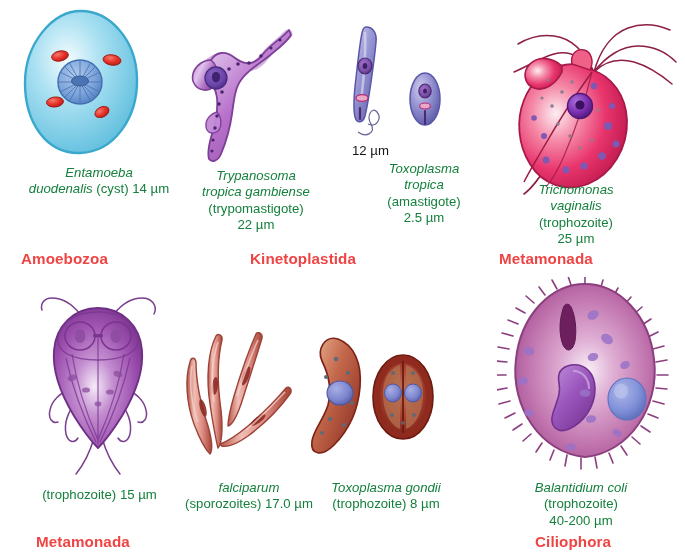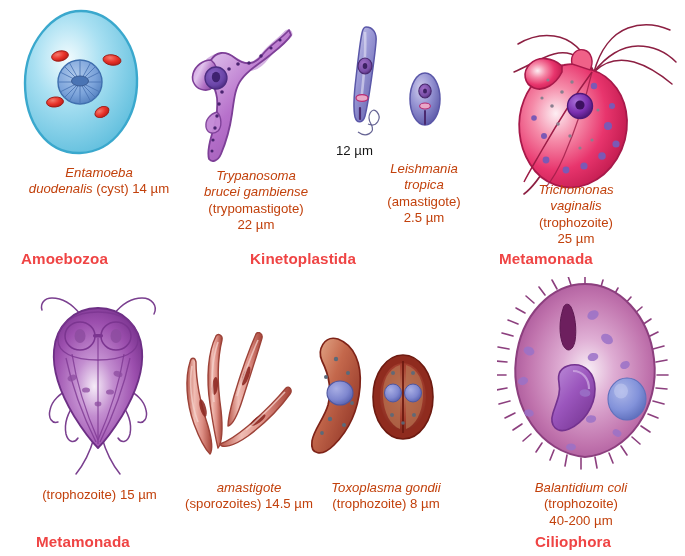--- a/index.html
+++ b/index.html
@@ -22,21 +22,21 @@
   .art {
     position: absolute;
   }
   .art svg { display: block; }
 
   .caption {
     position: absolute;
     text-align: center;
     font-size: 13.2px;
     line-height: 16.4px;
-    color: #c2410c;
+    color: #15803d;
     white-space: nowrap;
   }
   .caption .sp {
     font-style: italic;
   }
   .group-heading {
     position: absolute;
     font-size: 15.2px;
     font-weight: bold;
     color: #ef4444;
@@ -54,21 +54,21 @@
   
   #art-entamoeba   { left: 22px;  top: 8px;  }
   #cap-entamoeba   { left: 0px;   top: 165px; width: 198px; }
   #head-amoebozoa  { left: 21px;  top: 250px; }
 
   #art-trypanosoma { left: 185px; top: 16px; }
   #cap-trypanosoma { left: 156px; top: 168px; width: 200px; }
   #head-kineto     { left: 250px; top: 250px; }
 
   #art-leishmania-promasti { left: 344px; top: 24px; }
-  #size-promasti   { left: 336px; top: 143px; }
+  #size-promasti   { left: 352px; top: 143px; }
   #art-leishmania-amasti   { left: 403px; top: 68px; }
   #cap-leishmania  { left: 379px; top: 161px; width: 90px; }
 
   #art-trichomonas { left: 484px; top: 10px; }
   #cap-trichomonas { left: 496px; top: 182px; width: 160px; }
   #head-metamonada1{ left: 499px; top: 250px; }
 
   
   #art-giardia     { left: 36px;  top: 288px; }
   #cap-giardia     { left: 0px;   top: 487px; width: 199px; }
@@ -199,21 +199,21 @@
         <circle cx="32" cy="100" r="1.7"></circle>
           <circle cx="30" cy="112" r="1.7"></circle>
         <circle cx="28" cy="124" r="1.6"></circle>
           <circle cx="27" cy="135" r="1.5"></circle>
       </g>
     </svg>
   </div>
 
   <div class="caption" id="cap-trypanosoma">
     <div><span class="sp">Trypanosoma</span></div>
-    <div><span class="sp">brucei gambiense</span></div>
+    <div><span class="sp">tropica gambiense</span></div>
     <div><span>(trypomastigote)</span></div>
     <div><span>22 µm</span></div>
   </div>
   <div class="group-heading" id="head-kineto">Kinetoplastida</div>
 
   <div class="art" id="art-leishmania-promasti">
     <svg width="58" height="122" viewBox="0 0 58 122">
       <defs>
         <linearGradient id="gLeish" x1="8%" y1="0%" x2="92%" y2="100%">
           <stop offset="0%" stop-color="#c9c8e8"></stop>
@@ -255,21 +255,21 @@
       </defs>
       <ellipse cx="22" cy="31" rx="15" ry="26" fill="url(#gAma)" stroke="#5a57a8" stroke-width="1.5"></ellipse>
       <ellipse cx="22" cy="23" rx="6.2" ry="7" fill="url(#gLeishNuc)" stroke="#4a2a70" stroke-width="1.1"></ellipse>
       <ellipse cx="22" cy="23" rx="2" ry="2.6" fill="#3d2163"></ellipse>
       <ellipse cx="22" cy="38" rx="5.4" ry="3" fill="#e8a8c8" stroke="#b82a72" stroke-width="1.1"></ellipse>
       <path d="M22 43 L22 56" stroke="#4a2a70" stroke-width="2" stroke-linecap="round"></path>
     </svg>
   </div>
 
   <div class="caption" id="cap-leishmania">
-    <div><span class="sp">Leishmania</span></div>
+    <div><span class="sp">Toxoplasma</span></div>
     <div><span class="sp">tropica</span></div>
     <div><span>(amastigote)</span></div>
     <div><span>2.5 µm</span></div>
   </div>
 
   <div class="art" id="art-trichomonas">
     <svg width="196" height="185" viewBox="0 0 196 185">
       <defs>
         <radialGradient id="gTrich" cx="34%" cy="40%" r="70%">
           <stop offset="0%" stop-color="#fdeef3"></stop>
@@ -449,22 +449,22 @@
       <g fill="none" stroke="#f6d6d0" stroke-width="1.6" opacity="0.7">
         <path d="M10 34 C7 50 9 72 16 90"></path>
         <path d="M36 10 C30 28 29 50 32 70"></path>
         <path d="M76 8 C68 26 61 46 55 64"></path>
         <path d="M103 60 C92 72 78 86 64 98"></path>
       </g>
     </svg>
   </div>
 
   <div class="caption" id="cap-plasmodium">
-    <div><span class="sp">amastigote</span></div>
-    <div><span>(sporozoites) 14.5 µm</span></div>
+    <div><span class="sp">falciparum</span></div>
+    <div><span>(sporozoites) 17.0 µm</span></div>
   </div>
   <div class="group-heading" id="head-apicomplexa">Apicomplexa</div>
 
   <div class="art" id="art-toxoplasma">
     <svg width="132" height="128" viewBox="0 0 132 128">
       <defs>
         <linearGradient id="gToxo" x1="10%" y1="10%" x2="95%" y2="85%">
           <stop offset="0%" stop-color="#e0a283"></stop>
           <stop offset="38%" stop-color="#c4684c"></stop>
           <stop offset="100%" stop-color="#8f3325"></stop>

